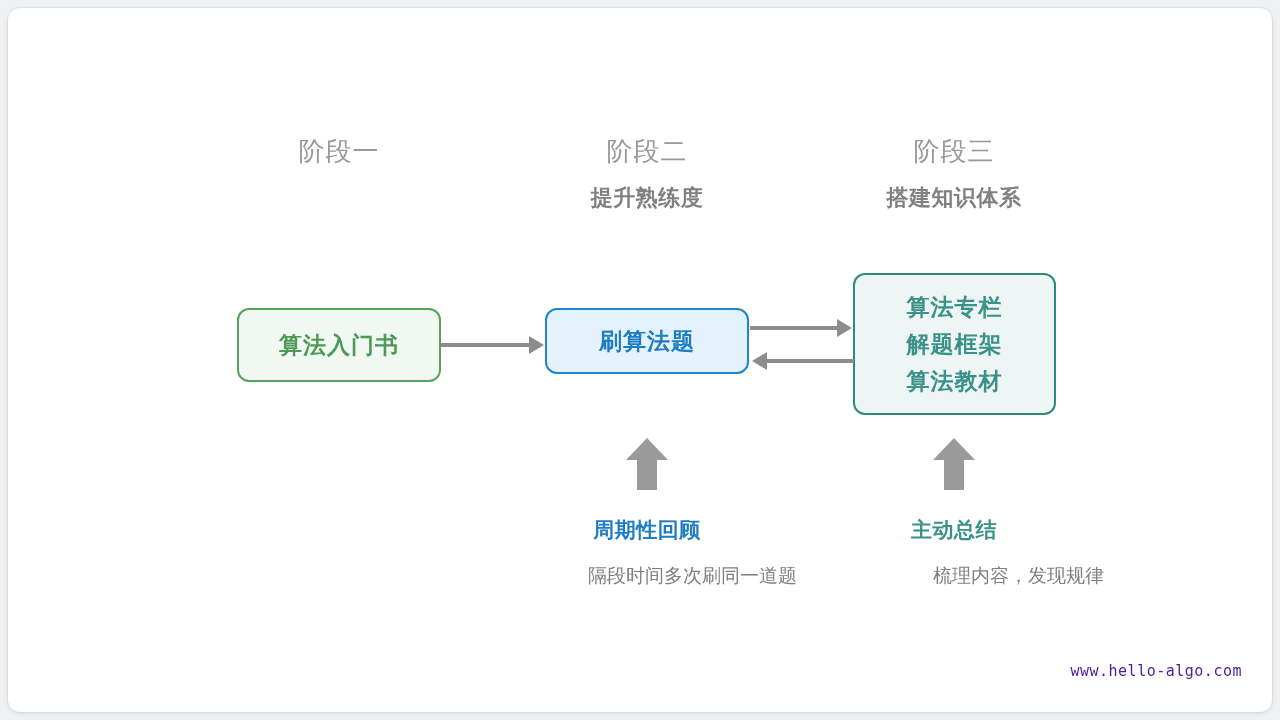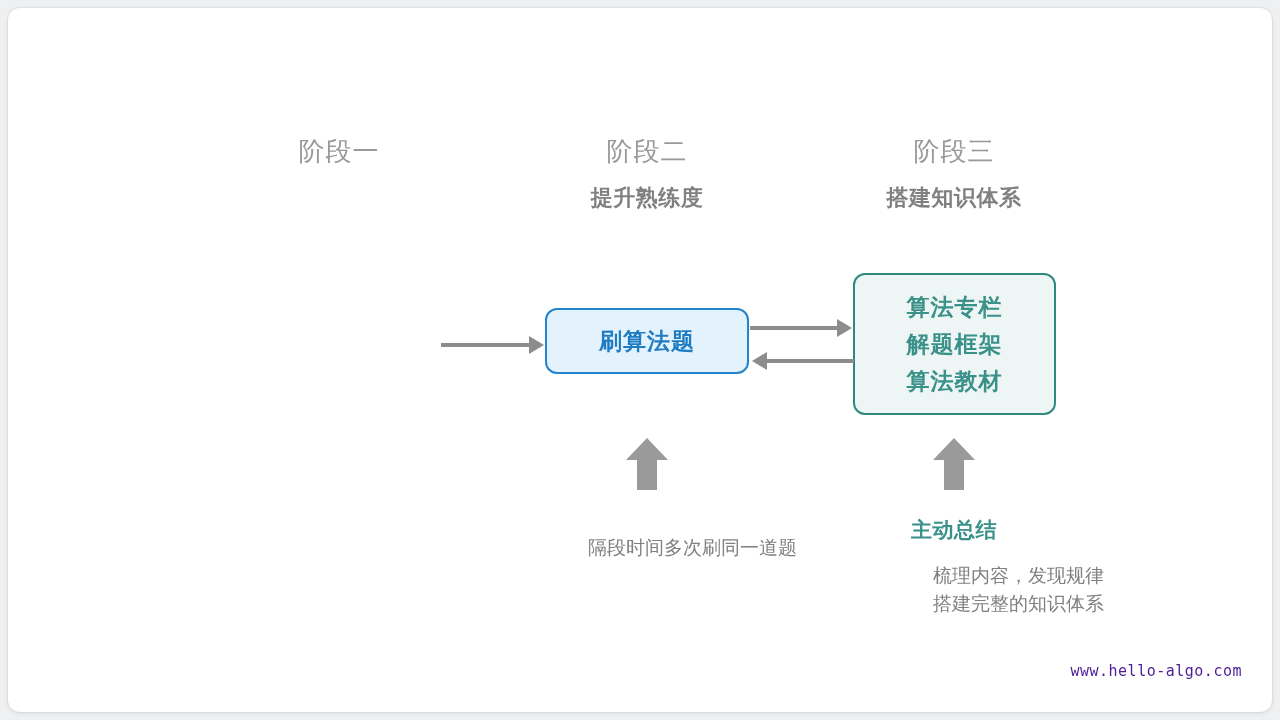--- a/index.html
+++ b/index.html
@@ -140,20 +140,23 @@
   </div>
   <div class="stage-head" style="left:816px; top:126px;">
     <div class="stage-title">阶段三</div>
     <div class="stage-sub">搭建知识体系</div>
   </div>
   <div class="stage-head" style="left:509px; top:126px;">
     <div class="stage-title">阶段二</div>
     <div class="stage-sub">提升熟练度</div>
   </div>
 
+  <div class="node node-green">
+    <div class="line">算法入门书</div>
+  </div>
 
   <div class="node node-blue">
     <div class="line">刷算法题</div>
   </div>
 
   <div class="node node-teal">
     <div class="line">算法专栏</div>
     <div class="line">解题框架</div>
     <div class="line">算法教材</div>
   </div>
@@ -168,27 +171,27 @@
   <div class="arrow-head-l" style="left:744px; top:344px;"></div>
 
   <svg class="arrow-up" style="left:618px; top:430px;" viewBox="0 0 42 52">
     <polygon points="21,0 42,22 31,22 31,52 11,52 11,22 0,22" fill="#9a9a9a"></polygon>
   </svg>
   <svg class="arrow-up" style="left:925px; top:430px;" viewBox="0 0 42 52">
     <polygon points="21,0 42,22 31,22 31,52 11,52 11,22 0,22" fill="#9a9a9a"></polygon>
   </svg>
 
   <div class="note" style="left:489px; top:508px;">
+    <div class="note-title blue">周期性回顾</div>
     <div class="note-desc">
       <div>隔段时间多次刷同一道题</div>
     </div>
   </div>
 
   <div class="note" style="left:796px; top:508px;">
     <div class="note-title teal">主动总结</div>
     <div class="note-desc">
       <div>梳理内容，发现规律</div>
-      <div>搭建完整的知识体系</div>
     </div>
   </div>
 
   <div class="watermark">www.hello-algo.com</div>
 </div>
 
 </body></html>

